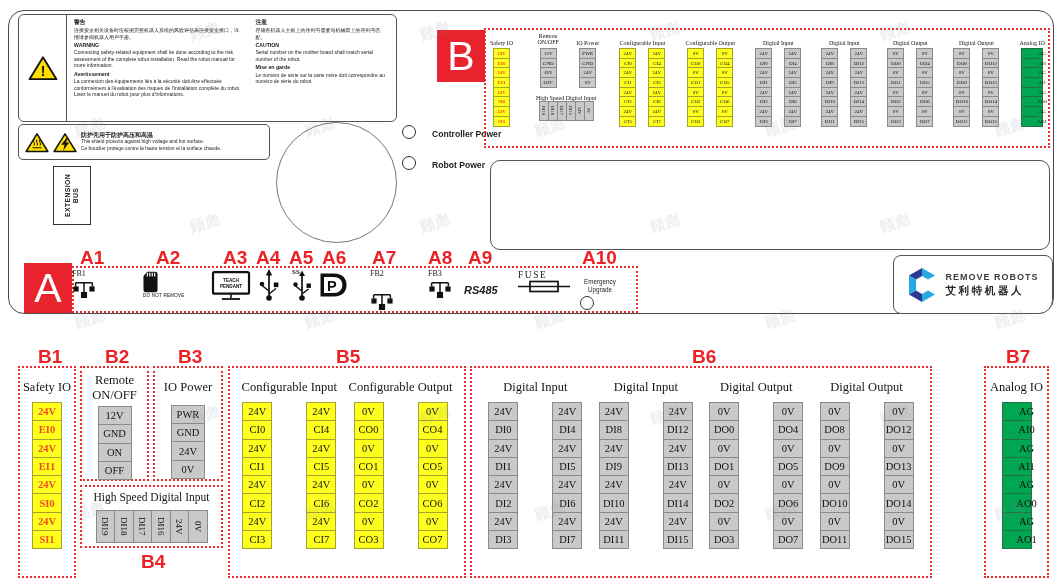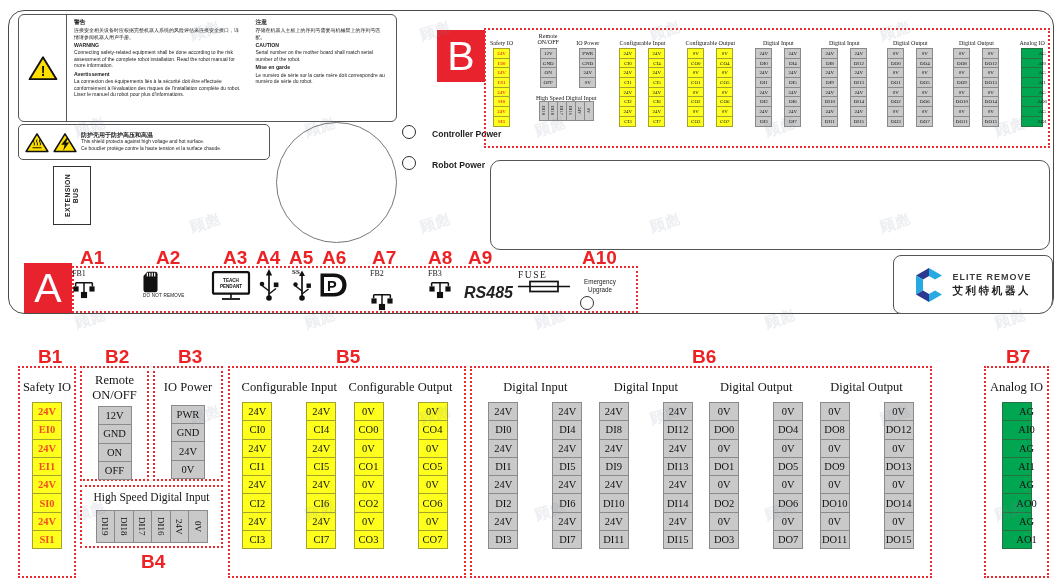--- a/index.html
+++ b/index.html
@@ -74,21 +74,21 @@
   .hsdi-cell-mini .cell{width:10px;height:20px;font-size:4.3px;writing-mode:vertical-rl;}
   .mini-stack{display:flex;flex-direction:column;align-items:center;}
   .mini-stack .tworow{display:flex;gap:13px;}
   .mini .hsdigrp .io-title{height:10px;margin-top:3px;}
   
   .blankpanel{position:absolute;left:490px;top:160px;width:558px;height:88px;border:1.3px solid #555;border-radius:10px;}
   
   .aitem{position:absolute;display:flex;flex-direction:column;align-items:flex-start;}
   .acap{font-family:"Liberation Serif",serif;font-size:8px;color:#222;}
   .smalltxt{font-size:4.6px;letter-spacing:0.2px;color:#111;}
-  .rs485{font-size:16px;font-weight:bold;font-style:italic;color:#222;}
+  .rs485{font-size:11px;font-weight:bold;font-style:italic;color:#222;}
   .fuselbl{font-family:"Liberation Serif",serif;font-size:9.5px;letter-spacing:1.5px;color:#222;}
   .emtxt{font-size:6.3px;text-align:center;line-height:1.25;color:#222;}
   .emcirc{width:12px;height:12px;border:1.4px solid #333;border-radius:50%;margin-top:2px;background:#fff;}
   
   .logobox{position:absolute;left:893px;top:255px;width:158px;height:57px;border:1px solid #555;
       border-radius:8px 8px 14px 8px;display:flex;align-items:center;justify-content:center;gap:8px;background:#fff;}
   .logotxt .en{font-size:9px;font-weight:bold;letter-spacing:1px;color:#3c3c3c;}
   .logotxt .zh{font-size:10.5px;letter-spacing:2.6px;color:#222;margin-top:2px;font-weight:bold;}
   
   .bbox{display:flex;flex-direction:column;align-items:center;padding-top:12px;}
@@ -520,21 +520,21 @@
 
   <div class="logobox">
     <svg width="30" height="34" viewBox="0 0 30 34">
       <polygon points="15,0 28,7.5 21,11.5 15,8" fill="#27aae1"></polygon>
       <polygon points="15,0 15,8 9,11.5 2,7.5" fill="#2b3990"></polygon>
       <polygon points="2,7.5 9,11.5 9,22.5 2,26.5" fill="#27aae1"></polygon>
       <polygon points="15,34 2,26.5 9,22.5 15,26" fill="#2b3990"></polygon>
       <polygon points="15,34 15,26 21,22.5 28,26.5" fill="#27aae1"></polygon>
     </svg>
     <div class="logotxt">
-      <div class="en">ELITE REMOVE</div>
+      <div class="en">REMOVE ROBOTS</div>
       <div class="zh">艾利特机器人</div>
     </div>
   </div>
 
   <div class="rlab" style="left:38px;top:346px;">B1</div>
   <div class="rlab" style="left:105px;top:346px;">B2</div>
   <div class="rlab" style="left:178px;top:346px;">B3</div>
   <div class="rlab" style="left:141px;top:551px;">B4</div>
   <div class="rlab" style="left:336px;top:346px;">B5</div>
   <div class="rlab" style="left:692px;top:346px;">B6</div>

